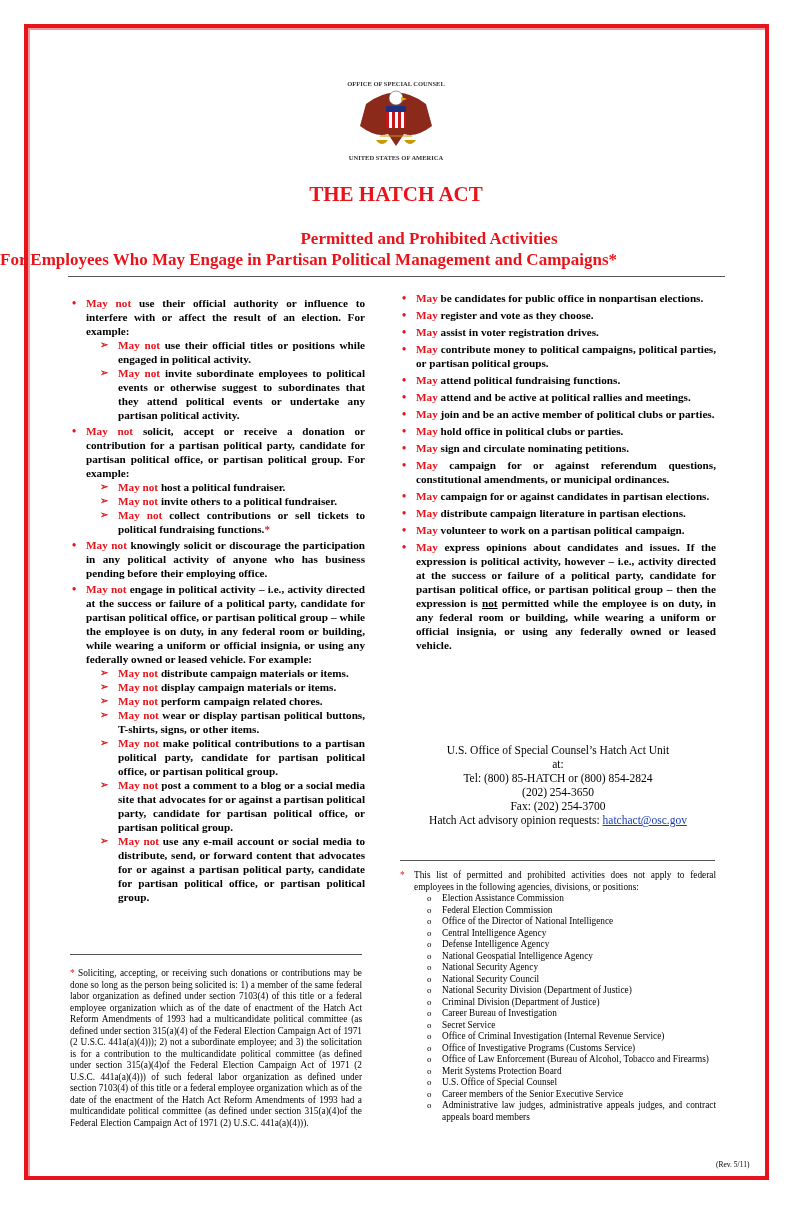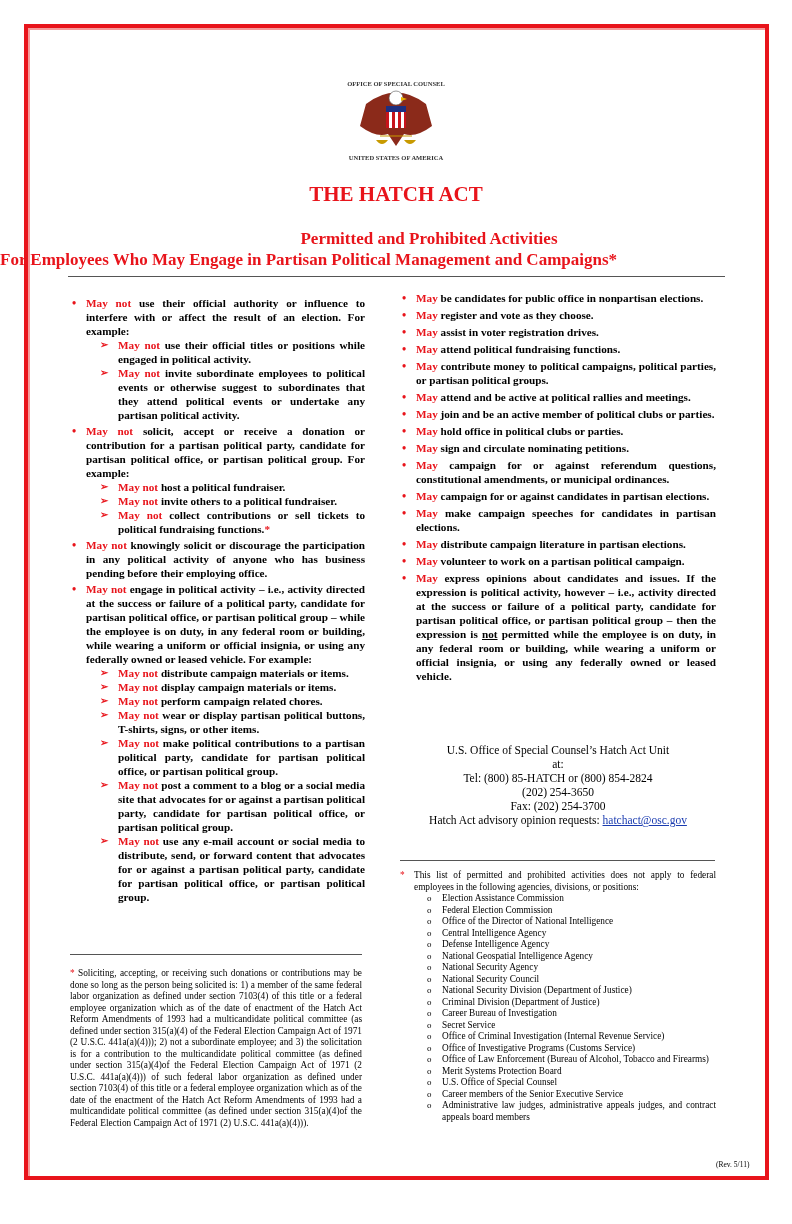--- a/index.html
+++ b/index.html
@@ -91,29 +91,28 @@
     </ul>
 </div>
 <div class="hr-left"></div>
 <div class="fn-left"><span class="red">*</span><span> Soliciting, accepting, or receiving such donations or contributions may be done so long as the person being solicited is: 1) a member of the same federal labor organization as defined under section 7103(4) of this title or a federal employee organization which as of the date of enactment of the Hatch Act Reform Amendments of 1993 had a multicandidate political committee (as defined under section 315(a)(4) of the Federal Election Campaign Act of 1971 (2 U.S.C. 441a(a)(4))); 2) not a subordinate employee; and 3) the solicitation is for a contribution to the multicandidate political committee (as defined under section 315(a)(4)of the Federal Election Campaign Act of 1971 (2 U.S.C. 441a(a)(4))) of such federal labor organization as defined under section 7103(4) of this title or a federal employee organization which as of the date of the enactment of the Hatch Act Reform Amendments of 1993 had a multicandidate political committee (as defined under section 315(a)(4)of the Federal Election Campaign Act of 1971 (2) U.S.C. 441a(a)(4))).</span></div>
 
 <div class="col col-right">
   <ul class="main" id="permitted-list">
       <li><span class="red">May</span><span> be candidates for public office in nonpartisan elections.</span></li>
       <li><span class="red">May</span><span> register and vote as they choose.</span></li>
       <li><span class="red">May</span><span> assist in voter registration drives.</span></li>
+      <li><span class="red">May</span><span> contribute money to political campaigns, political parties, or partisan political groups.</span></li>
       <li><span class="red">May</span><span> attend political fundraising functions.</span></li>
-      <li><span class="red">May</span><span> contribute money to political campaigns, political parties, or partisan political groups.</span></li>
       <li><span class="red">May</span><span> attend and be active at political rallies and meetings.</span></li>
       <li><span class="red">May</span><span> join and be an active member of political clubs or parties.</span></li>
       <li><span class="red">May</span><span> hold office in political clubs or parties.</span></li>
       <li><span class="red">May</span><span> sign and circulate nominating petitions.</span></li>
       <li><span class="red">May</span><span> campaign for or against referendum questions, constitutional amendments, or municipal ordinances.</span></li>
       <li><span class="red">May</span><span> campaign for or against candidates in partisan elections.</span></li>
-      <li><span class="red">May</span><span> make campaign speeches for candidates in partisan elections.</span></li>
       <li><span class="red">May</span><span> distribute campaign literature in partisan elections.</span></li>
       <li><span class="red">May</span><span> volunteer to work on a partisan political campaign.</span></li>
       <li><span class="red">May</span><span> express opinions about candidates and issues.  If the expression is political activity, however – i.e., activity directed at the success or failure of a political party, candidate for partisan political office, or partisan political group – then the expression is </span><span class="u">not</span><span> permitted while the employee is on duty, in any federal room or building, while wearing a uniform or official insignia, or using any federally owned or leased vehicle.</span></li>
     </ul>
 </div>
 
 <div class="contact">
   <div>U.S. Office of Special Counsel’s Hatch Act Unit</div>
   <div>at:</div>
   <div>Tel: (800) 85-HATCH or (800) 854-2824</div>

